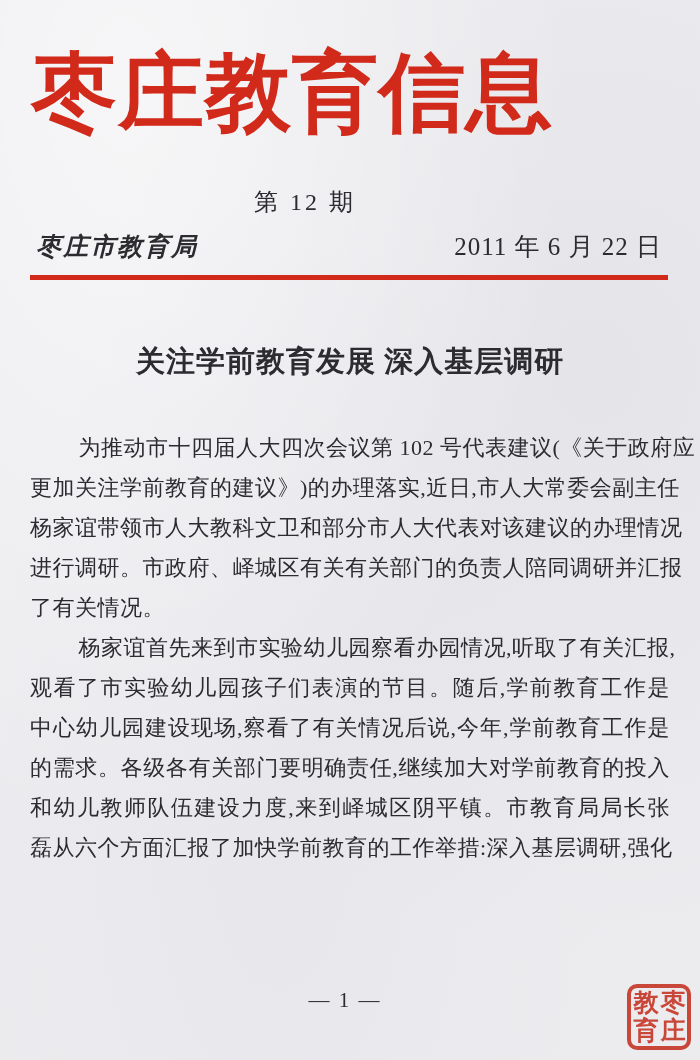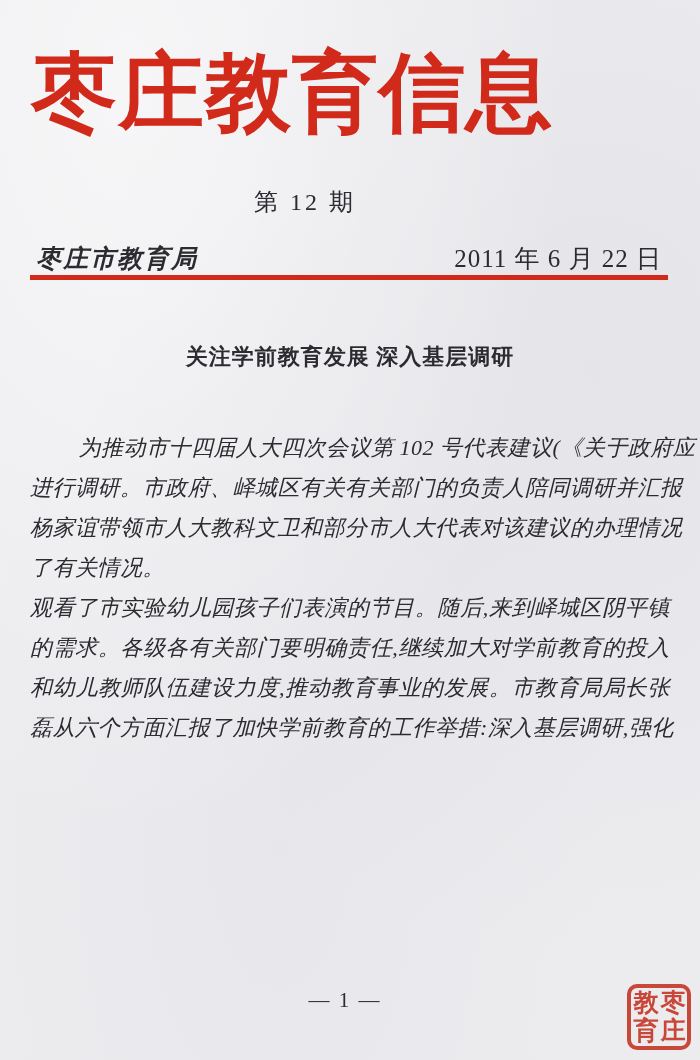--- a/index.html
+++ b/index.html
@@ -28,46 +28,45 @@
     color:var(--red);
     letter-spacing:1px;
     line-height:1.15;
   }
   .issue{
     position:absolute;top:186px;left:0;width:610px;
     text-align:center;
     font-size:24px;letter-spacing:3px;
   }
   .pub-row{
-    position:absolute;top:242px;left:36px;right:38px;
+    position:absolute;top:230px;left:36px;right:38px;
     display:flex;justify-content:space-between;align-items:baseline;
     font-size:25px;
   }
   .publisher{font-weight:700;letter-spacing:2px;font-style:italic;}
   .pub-date{letter-spacing:1px;text-align:right;}
   .red-rule{
     position:absolute;top:275px;left:30px;right:32px;height:5px;
     background:var(--red);
   }
   .article-title{
     position:absolute;top:342px;left:0;width:700px;
     text-align:center;
-    font-size:22px;font-weight:700;letter-spacing:1px;
+    font-size:29px;font-weight:700;letter-spacing:1px;
   }
   .body-text{
     position:absolute;top:428px;left:30px;right:30px;
   }
   .line{
     font-size:22px;
     line-height:40px;
     text-align:justify;
     text-align-last:justify;
     white-space:nowrap;
     letter-spacing:0.5px;
-    font-style:italic;
   }
   .line--indent{text-indent:2.2em;}
   .line--short{text-align-last:left;white-space:normal;}
   .page-number{
     position:absolute;top:988px;left:0;width:690px;
     text-align:center;
     font-size:21px;letter-spacing:2px;
   }
   .seal{
     position:absolute;left:627px;top:984px;
@@ -96,28 +95,31 @@
   <span class="pub-date">2011 年 6 月 22 日</span>
 </div>
 
 <div class="red-rule"></div>
 
 <div class="article-title">关注学前教育发展 深入基层调研</div>
 
 <div class="body-text">
   <div class="para">
     <div class="line line--indent">为推动市十四届人大四次会议第 102 号代表建议(《关于政府应</div>
+    <div class="line">更加关注学前教育的建议》)的办理落实,近日,市人大常委会副主任</div>
+    <div class="line">杨家谊带领市人大教科文卫和部分市人大代表对该建议的办理情况</div>
     <div class="line">进行调研。市政府、峄城区有关有关部门的负责人陪同调研并汇报</div>
-    <div class="line">杨家谊带领市人大教科文卫和部分市人大代表对该建议的办理情况</div>
     <div class="line line--short">了有关情况。</div>
   </div>
   <div class="para">
-    <div class="line">观看了市实验幼儿园孩子们表演的节目。随后,来到峄城区阴平镇</div>
+    <div class="line line--indent">杨家谊首先来到市实验幼儿园察看办园情况,听取了有关汇报,</div>
+    <div class="line">观看了市实验幼儿园孩子们表演的节目。随后,学前教育工作是</div>
+    <div class="line">中心幼儿园建设现场,察看了有关情况后说,今年,学前教育工作是</div>
     <div class="line">的需求。各级各有关部门要明确责任,继续加大对学前教育的投入</div>
-    <div class="line">和幼儿教师队伍建设力度,推动教育事业的发展。市教育局局长张</div>
+    <div class="line">和幼儿教师队伍建设力度,来到峄城区阴平镇。市教育局局长张</div>
     <div class="line">磊从六个方面汇报了加快学前教育的工作举措:深入基层调研,强化</div>
   </div>
 </div>
 
 <div class="page-number">— 1 —</div>
 
 <div class="seal">
   <span>教</span>
   <span>枣</span>
   <span>育</span>

